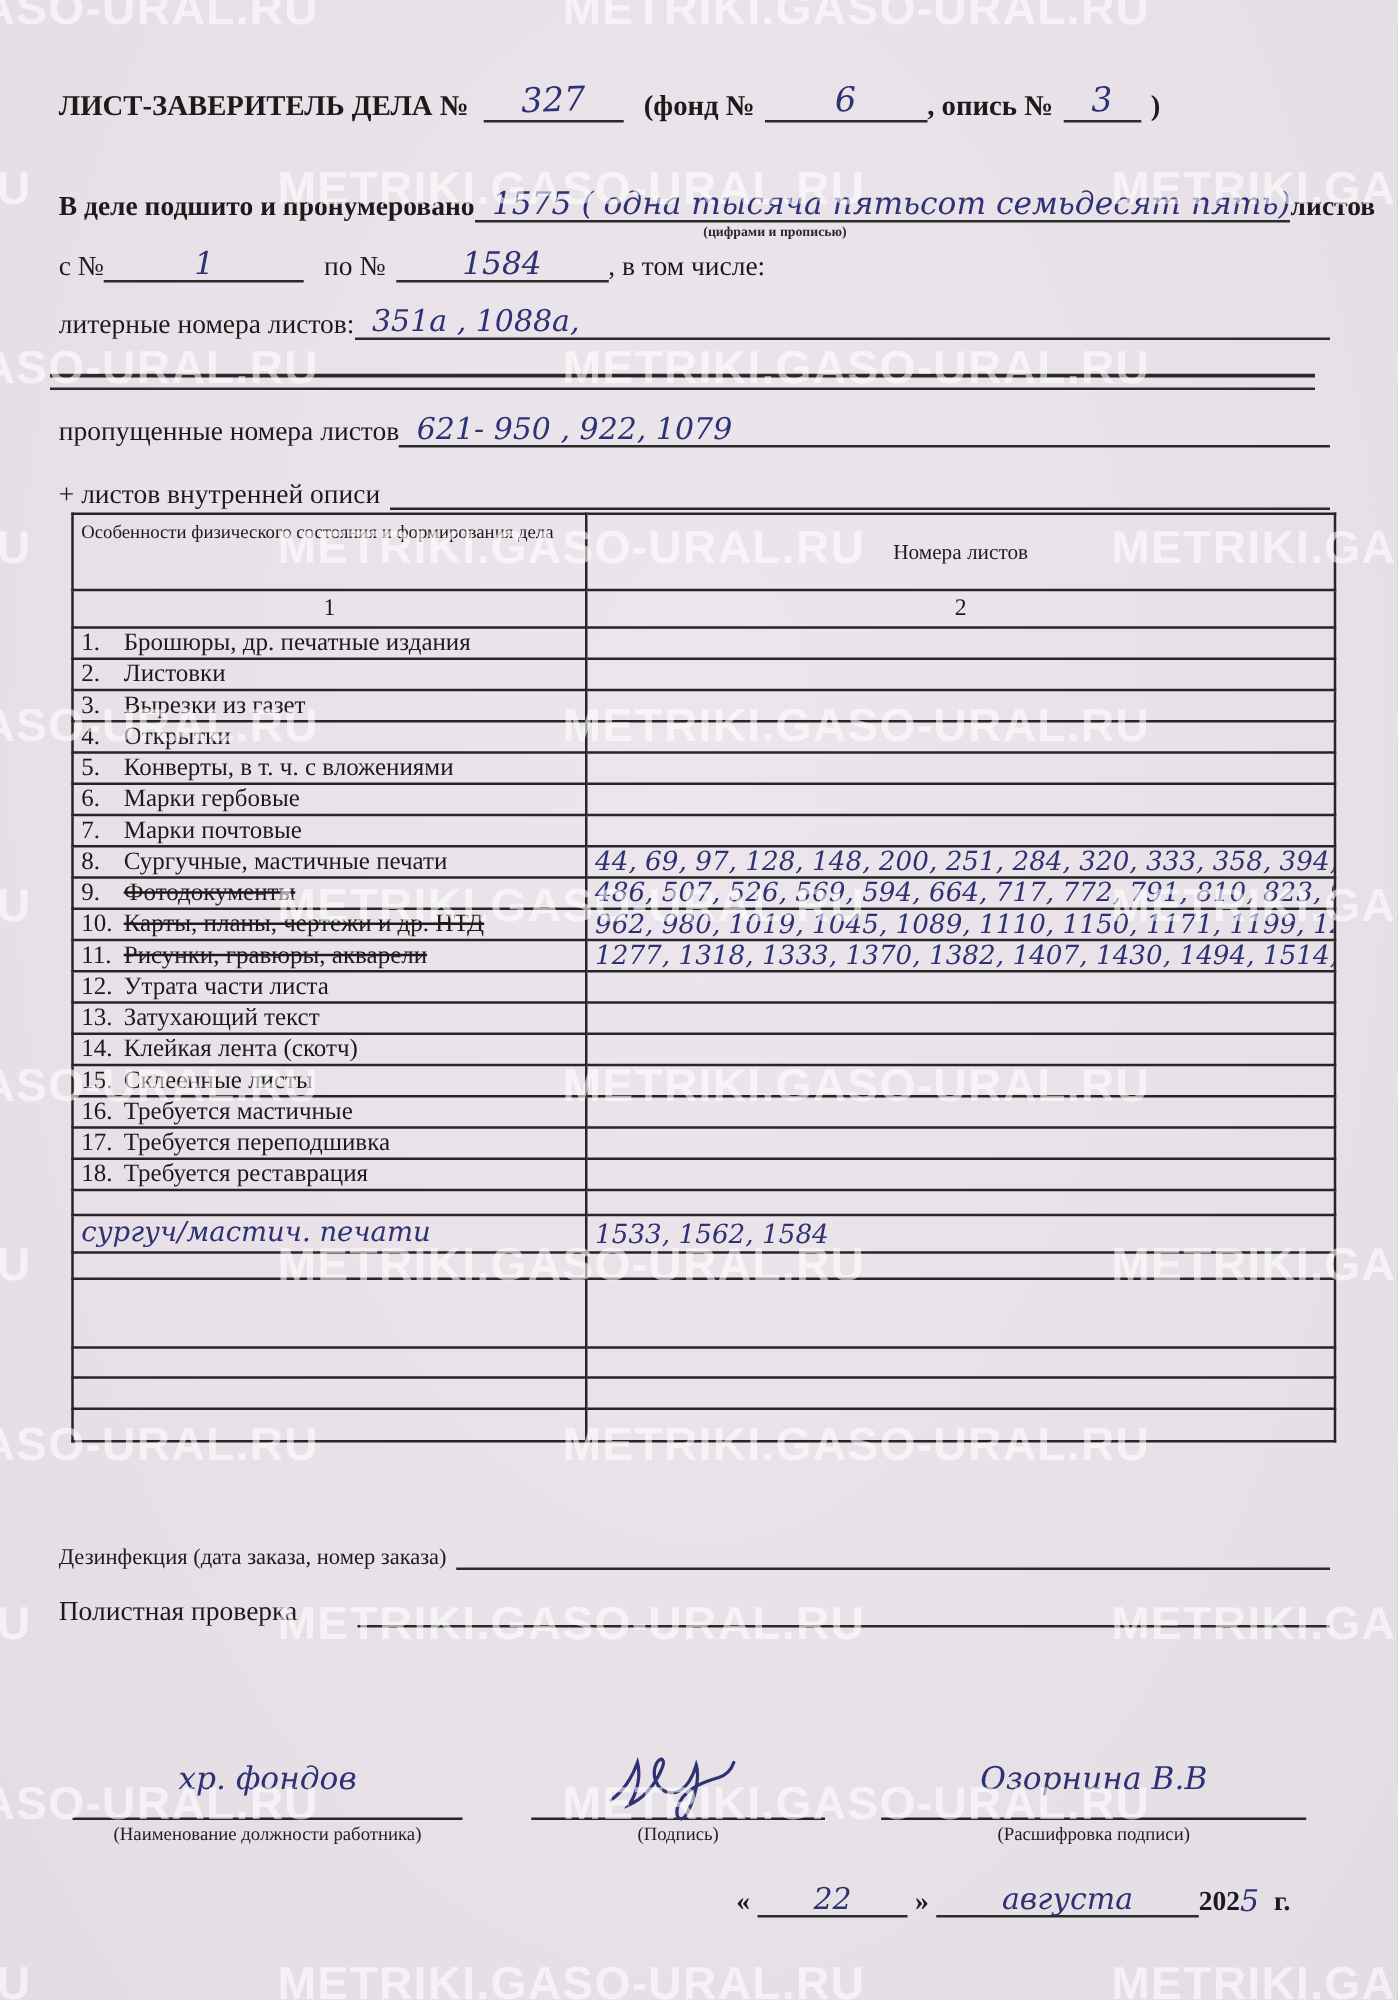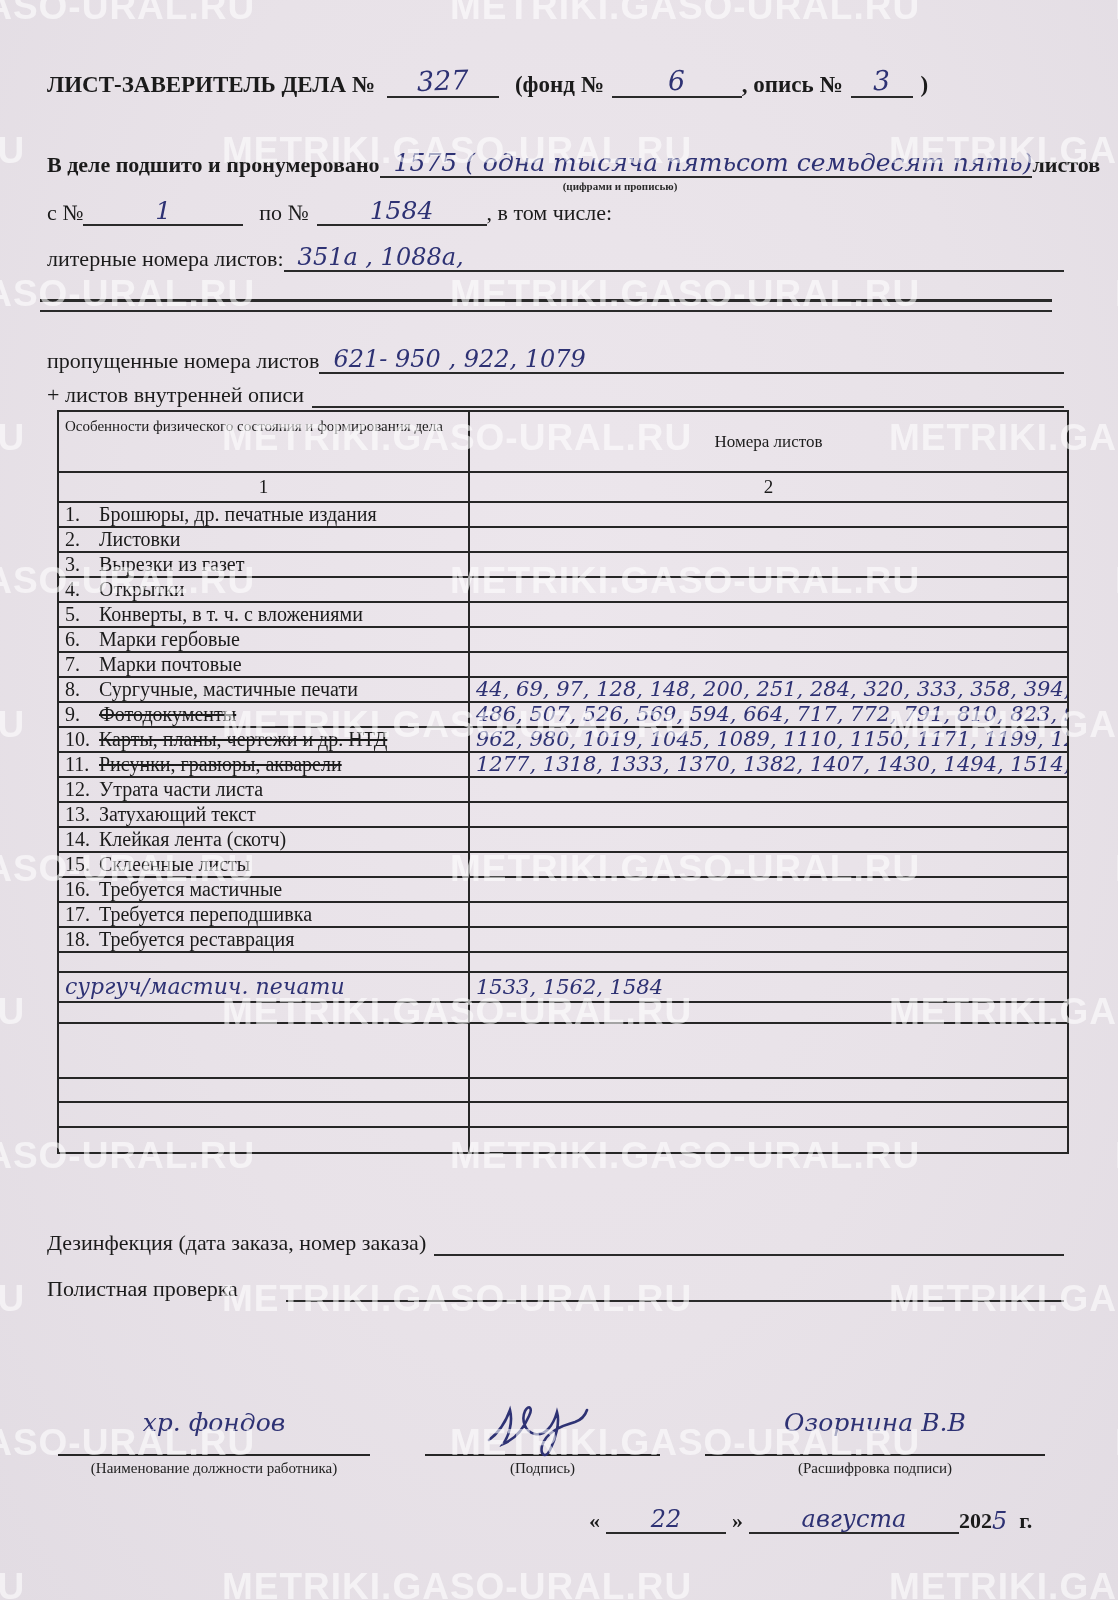--- a/index.html
+++ b/index.html
@@ -50,21 +50,21 @@
   #counted-line{top:134px;left:47px;right:52px;height:44px;font-size:22px;}
   #counted-line .hw{font-size:25px;padding-bottom:1px;}
   #counted-caption{position:absolute;top:180px;left:470px;width:300px;text-align:center;
     font-size:11px;font-weight:bold;color:#2a2a2a;}
   #range-line{top:186px;left:47px;height:40px;font-size:22px;}
   #range-line .hw{font-size:25px;padding-bottom:1px;}
   #letter-line{top:232px;left:47px;right:54px;height:40px;font-size:22px;}
   #letter-line .hw{font-size:24px;padding-bottom:1px;}
   #double-line{position:absolute;top:299px;left:40px;width:1012px;height:8px;
     border-top:3px solid #2a2a2a;border-bottom:2px solid #2a2a2a;}
-  #missing-line{top:334px;left:47px;right:54px;height:40px;font-size:22px;}
+  #missing-line{top:318px;left:47px;right:54px;height:40px;font-size:22px;}
   #missing-line .hw{font-size:24px;padding-bottom:1px;}
   #internal-line{top:374px;left:47px;right:54px;height:34px;font-size:22px;}
   
   #cond-table{
     position:absolute;top:410px;left:57px;width:1010px;
     border-collapse:collapse;table-layout:fixed;
     font-size:20px;
   }
   #cond-table td,#cond-table th{
     border:2px solid #262626;
@@ -83,21 +83,21 @@
   .c2.hw{font-size:21px;color:#2e3274;}
   tr.h22 td{height:18px;}
   tr.h32 td{height:28px;}
   tr.h23 td{height:19px;}
   tr.h57 td{height:53px;}
   tr.h26 td{height:22px;}
   tr.h27 td{height:23px;}
   tr.h28 td{height:24px;}
   td.extra-label{font-size:22px;padding-left:18px;}
   
-  #disinfection-line{top:1218px;left:47px;right:54px;height:38px;font-size:22px;}
+  #disinfection-line{top:1218px;left:47px;right:54px;height:38px;font-size:18px;}
   #pagecheck-line{top:1264px;left:47px;right:54px;height:38px;font-size:22px;gap:20px;}
   .sig-col{position:absolute;top:1398px;}
   .sig-hand{height:56px;display:flex;align-items:flex-end;justify-content:center;
     border-bottom:2.5px solid #262626;}
   .sig-hand .hw{font-size:25px;padding-bottom:19px;}
   .sig-caption{text-align:center;font-size:15px;padding-top:4px;color:#222;font-family:Liberation Serif, serif;}
   #sig-col-1{left:58px;width:312px;}
   #sig-col-2{left:425px;width:235px;}
   #sig-col-3{left:705px;width:340px;}
   #date-line{top:1494px;left:583px;height:40px;font-size:22px;}

